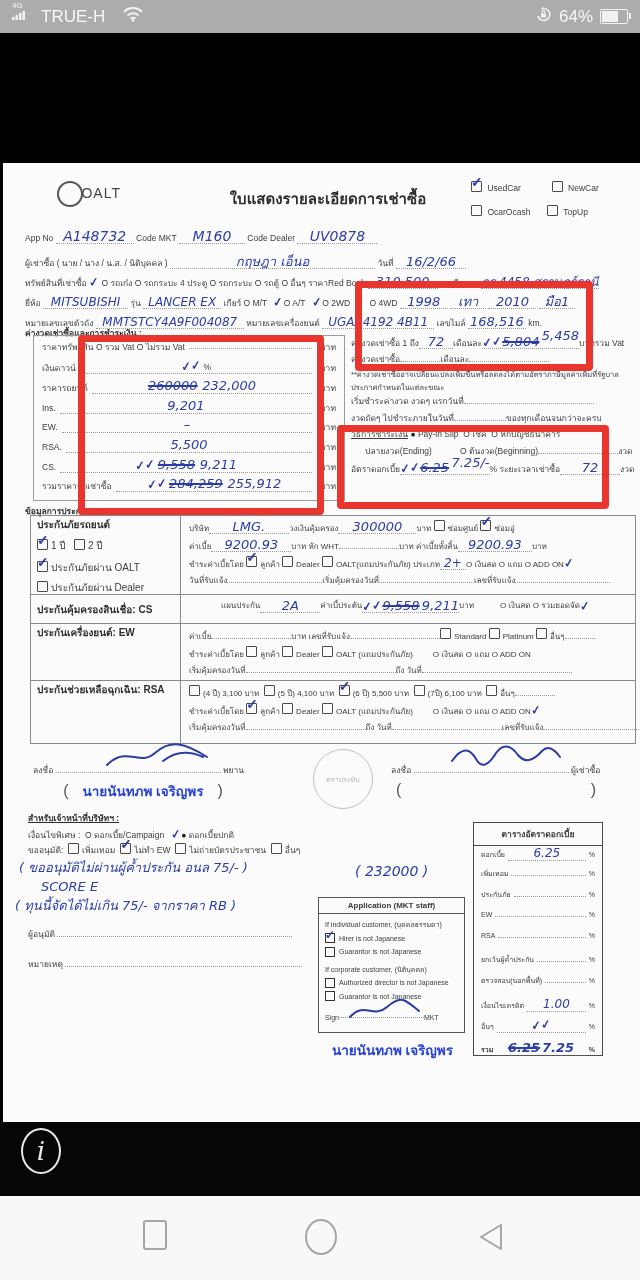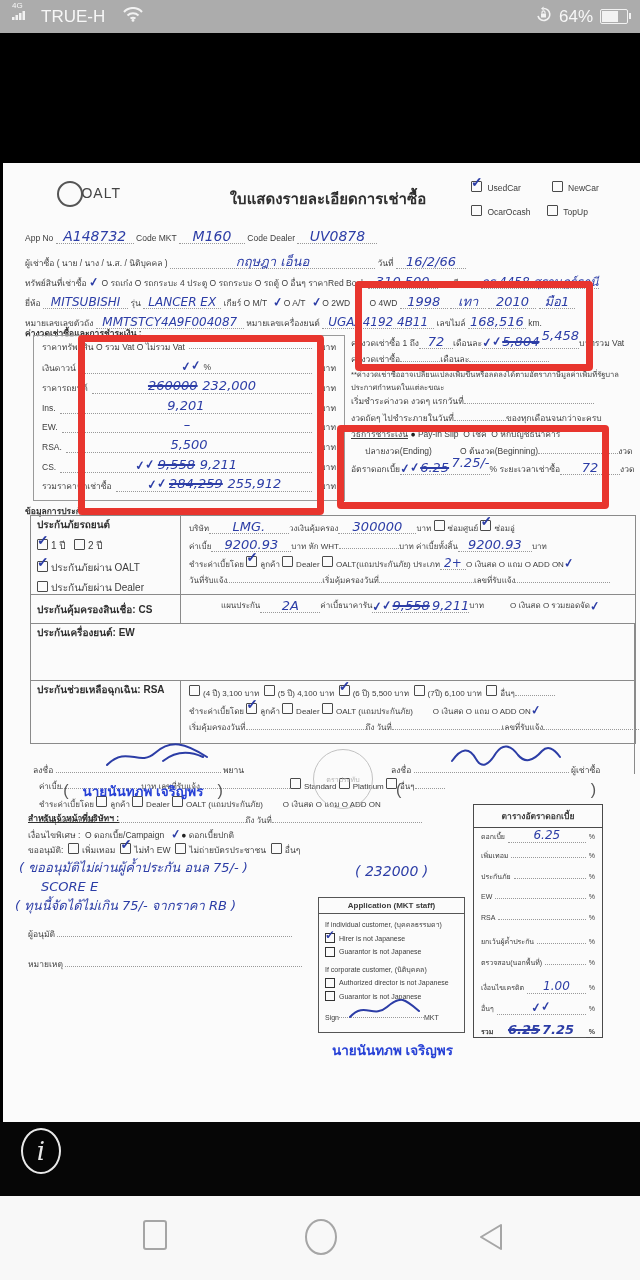--- a/index.html
+++ b/index.html
@@ -54,21 +54,21 @@
                border-radius:50%;display:flex;align-items:center;justify-content:center;color:#b5b5b5;font-size:7px;}
   .bluename{color:#2741d6;font-weight:bold;font-size:13.5px;}
   .paren{color:#555;font-size:16px;}
   .appbox{position:absolute;left:315px;top:734px;width:147px;height:136px;border:1.5px solid #555;
           box-sizing:border-box;font-size:7px;padding:0 6px;}
   .appbox .apptitle{text-align:center;font-weight:bold;font-size:8px;border:1px solid #555;
           border-top:none;border-left:none;border-right:none;padding:3px 0;margin:0 -6px 4px;}
   .appline{height:13.5px;display:flex;align-items:center;white-space:nowrap;}
   .appcb{width:8px;height:8px;border:1.2px solid #333;display:inline-block;margin-right:4px;position:relative;}
   .appcb.ck::after{content:"✓";position:absolute;left:-1px;top:-6px;color:#2c3da6;font-size:12px;font-weight:bold;}
-  .ratetable{position:absolute;left:470px;top:641px;width:130px;height:234px;border:1.5px solid #4a4a4a;
+  .ratetable{position:absolute;left:470px;top:659px;width:130px;height:234px;border:1.5px solid #4a4a4a;
              box-sizing:border-box;padding:0 7px;}
   .ratetitle{text-align:center;font-weight:bold;font-size:8.5px;margin:0 -7px;padding:4px 0;
              border-bottom:1.5px solid #4a4a4a;}
   .raterow{display:flex;align-items:baseline;height:21.5px;font-size:7px;white-space:nowrap;}
   .raterow .mid{flex:1;border-bottom:1px dotted #999;margin:0 3px;text-align:center;}
   .sigscribble{stroke:#2c3da6;fill:none;stroke-width:2;stroke-linecap:round;}
 </style>
 </head>
 <body>
 
@@ -330,30 +330,30 @@
             <span class="fill" style="min-width:95px;"></span>
           </div>
         </div>
       </div>
 
       <div class="irow" style="height:28px;">
         <div class="icell-l bold" style="display:flex;align-items:center;">ประกันคุ้มครองสินเชื่อ: CS</div>
         <div class="icell-r" style="display:flex;align-items:flex-start;margin-left:32px;">
           <span>แผนประกัน</span>
           <span class="fill" style="min-width:60px;"><span class="hw hw13">2A</span></span>
-          <span>ค่าเบี้ธนาคารัน</span>
+          <span>ค่าเบี้ประตัน</span>
           <span class="fill" style="min-width:90px;"><span class="tick">✓✓</span><span class="hw hw13 strike">9,558</span>&nbsp;<span class="hw hw13">9,211</span></span>
           <span>บาท</span>
           <span style="display:inline-block;width:26px;"></span>
           <span>O เงินสด   O รวมยอดจัด</span>
           <span class="tick">✓</span>
         </div>
       </div>
 
-      <div class="irow" style="height:56px;flex-direction:column;">
+      <div class="irow" style="height:56px;">
         <div class="icell-l bold">ประกันเครื่องยนต์: EW</div>
         <div class="icell-r">
           <div class="iline">
             <span>ค่าเบี้ย</span>
             <span class="fill" style="min-width:80px;"></span>
             <span>บาท เลขที่รับแจ้ง</span>
             <span class="fill" style="min-width:90px;"></span>
             <span class="cb"></span><span>Standard</span>&nbsp;
             <span class="cb"></span><span>Platinum</span>&nbsp;
             <span class="cb"></span><span>อื่นๆ</span>

